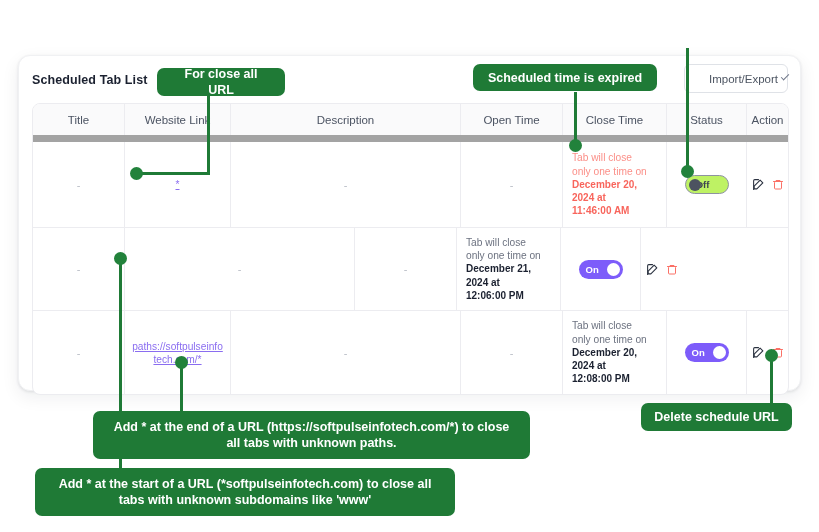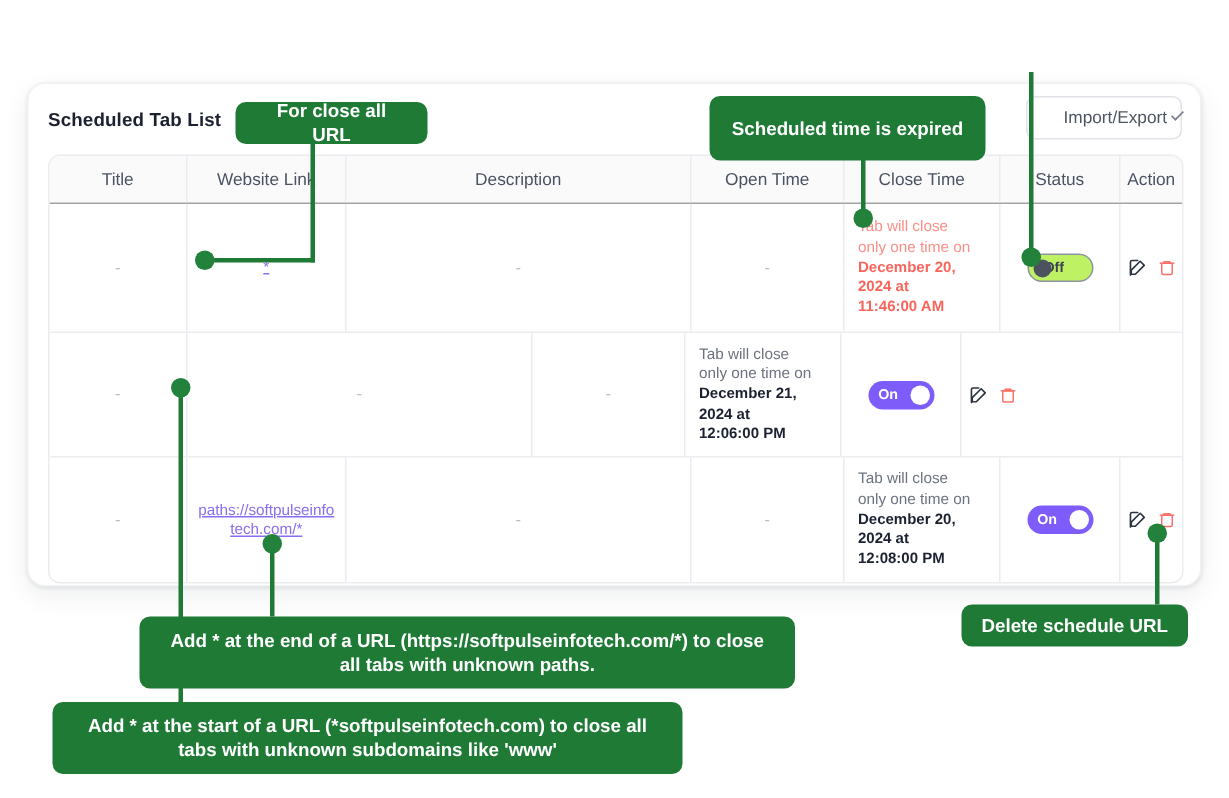--- a/index.html
+++ b/index.html
@@ -43,21 +43,21 @@
 
   
   .tbl {
     position: absolute; left: 13px; top: 47px;
     width: 757px;
     border: 1px solid #ececf0; border-radius: 8px;
     overflow: hidden;
     background: #fff;
   }
   .trow { display: flex; width: 100%; }
-  .thead { background: #fafafb; border-bottom: 1px solid #a3a3a3; }
+  .thead { background: #fafafb; border-bottom: 7px solid #a3a3a3; }
   .th {
     font-size: 11.5px; color: #4b5362;
     display: flex; align-items: center; justify-content: center;
     height: 31px; border-right: 1px solid #ececf0; text-align: center;
   }
   .th:last-child { border-right: none; }
   .td {
     font-size: 10.5px; color: #2e3442;
     border-right: 1px solid #ececf0;
     display: flex; align-items: center; justify-content: center;
@@ -116,21 +116,21 @@
     font-weight: bold;
     display: flex; align-items: center; justify-content: center;
     text-align: center;
     padding: 7px 13px;
     line-height: 16px;
   }
   .leader { position: absolute; background: #1f7a36; }
   .dot { position: absolute; width: 13px; height: 13px; border-radius: 50%; background: #22823b; }
 
   #c-deactivate { left: 578px; top: 20px; width: 219px; height: 28px; }
-  #c-expired    { left: 473px; top: 64px; width: 184px; height: 43px; }
+  #c-expired    { left: 473px; top: 64px; width: 184px; height: 27px; }
   #c-closeall   { left: 157px; top: 68px; width: 128px; height: 28px; }
   #c-delete     { left: 641px; top: 403px; width: 151px; height: 28px; }
   #c-endstar    { left: 93px;  top: 411px; width: 437px; height: 48px; }
   #c-startstar  { left: 35px;  top: 468px; width: 420px; height: 48px; }
 </style>
 </head>
 <body>
 
 <div id="stage">
 

